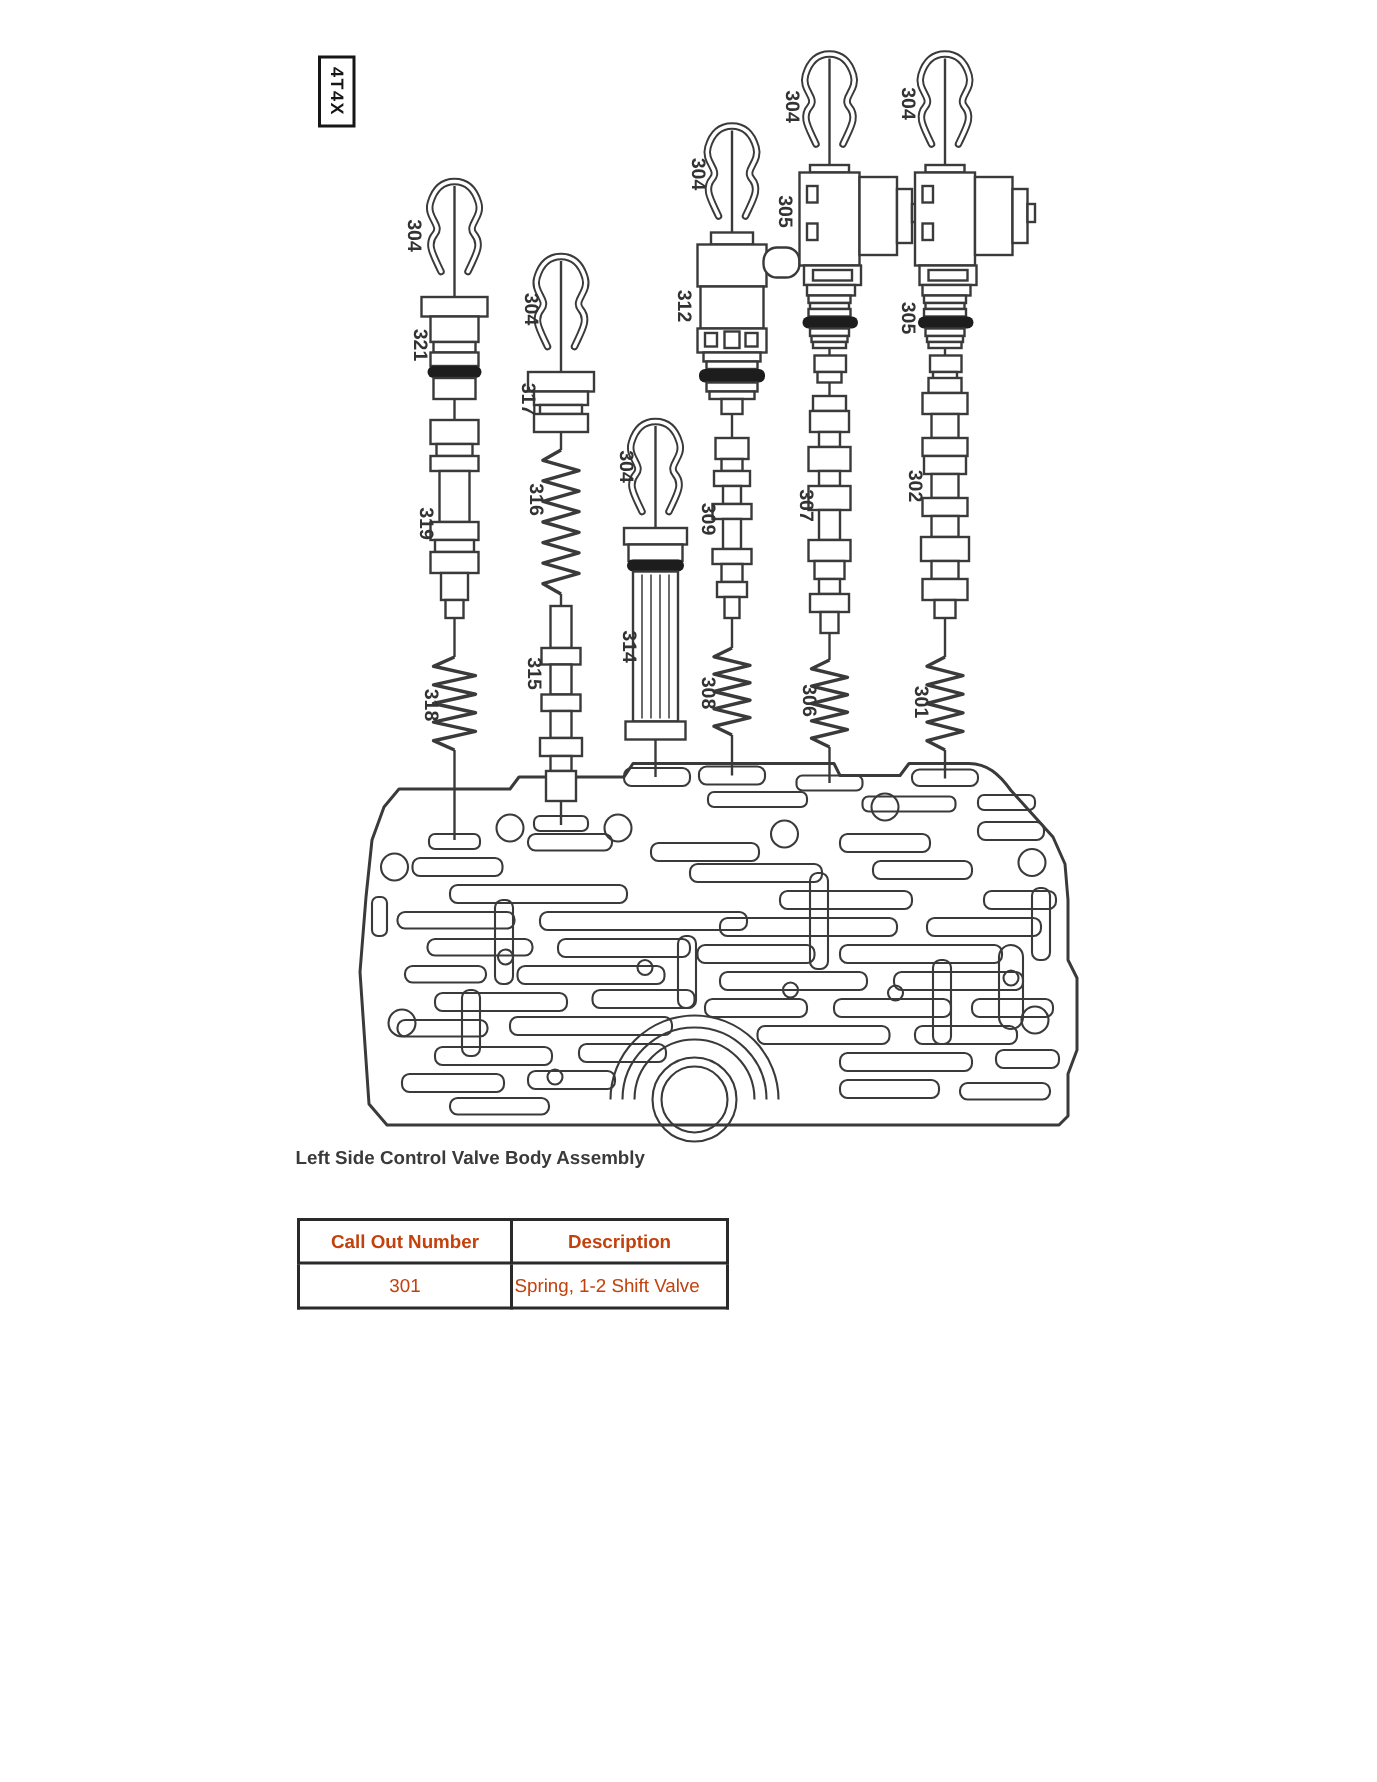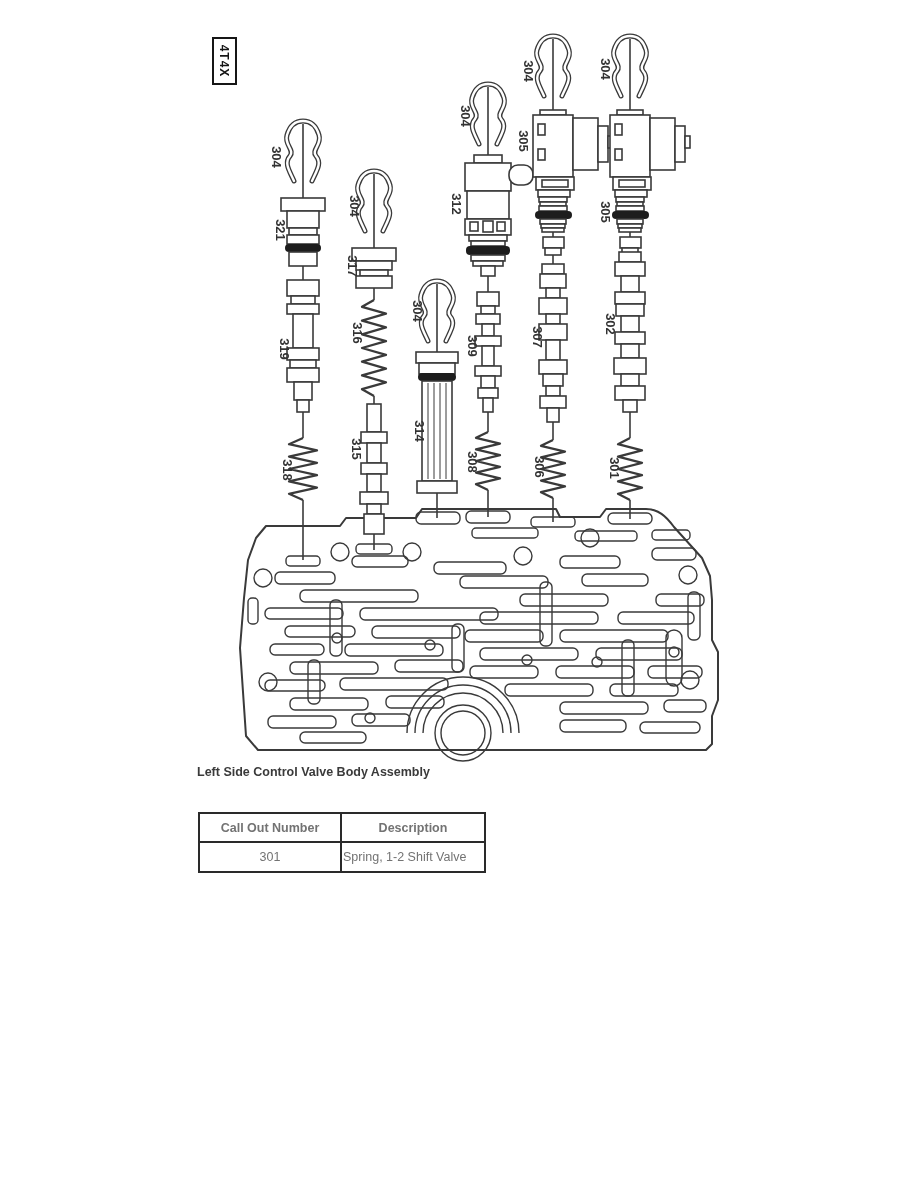--- a/index.html
+++ b/index.html
@@ -15,21 +15,21 @@
   .fw{fill:#ffffff;stroke:#3a3a3a;stroke-width:1.6;}
   .mz{fill:none;stroke:#3a3a3a;stroke-width:1.4;}
   .dk{fill:#1d1d1d;stroke:none;}
   .clip-o{fill:none;stroke:#3a3a3a;stroke-width:5;stroke-linecap:round;}
   .clip-i{fill:none;stroke:#ffffff;stroke-width:2.4;stroke-linecap:round;}
   .spring{fill:none;stroke:#3a3a3a;stroke-width:2.3;stroke-linejoin:round;}
   .hatch{stroke:#3a3a3a;stroke-width:1;}
   text.callout{font-family:"Liberation Sans",sans-serif;font-size:13px;font-weight:bold;fill:#333;}
   .caption{position:absolute;left:197px;top:765px;font-size:12.5px;font-weight:bold;color:#3a3a3a;}
   table.callout-table{position:absolute;left:198px;top:812px;border-collapse:collapse;
-                      font-size:12.5px;color:#737373;}
+                      font-size:12.5px;color:#c2410c;}
   table.callout-table th,table.callout-table td{border:2px solid #2a2a2a;box-sizing:border-box;}
   table.callout-table th{width:142px;height:29px;font-weight:bold;text-align:center;padding:0 4px;}
   table.callout-table th.desc-col{width:144px;}
   table.callout-table td{height:30px;text-align:center;padding:0 4px;}
   table.callout-table td.desc-cell{text-align:left;padding-left:1px;}
 </style>
 </head>
 <body>
 
 <div class="page">

